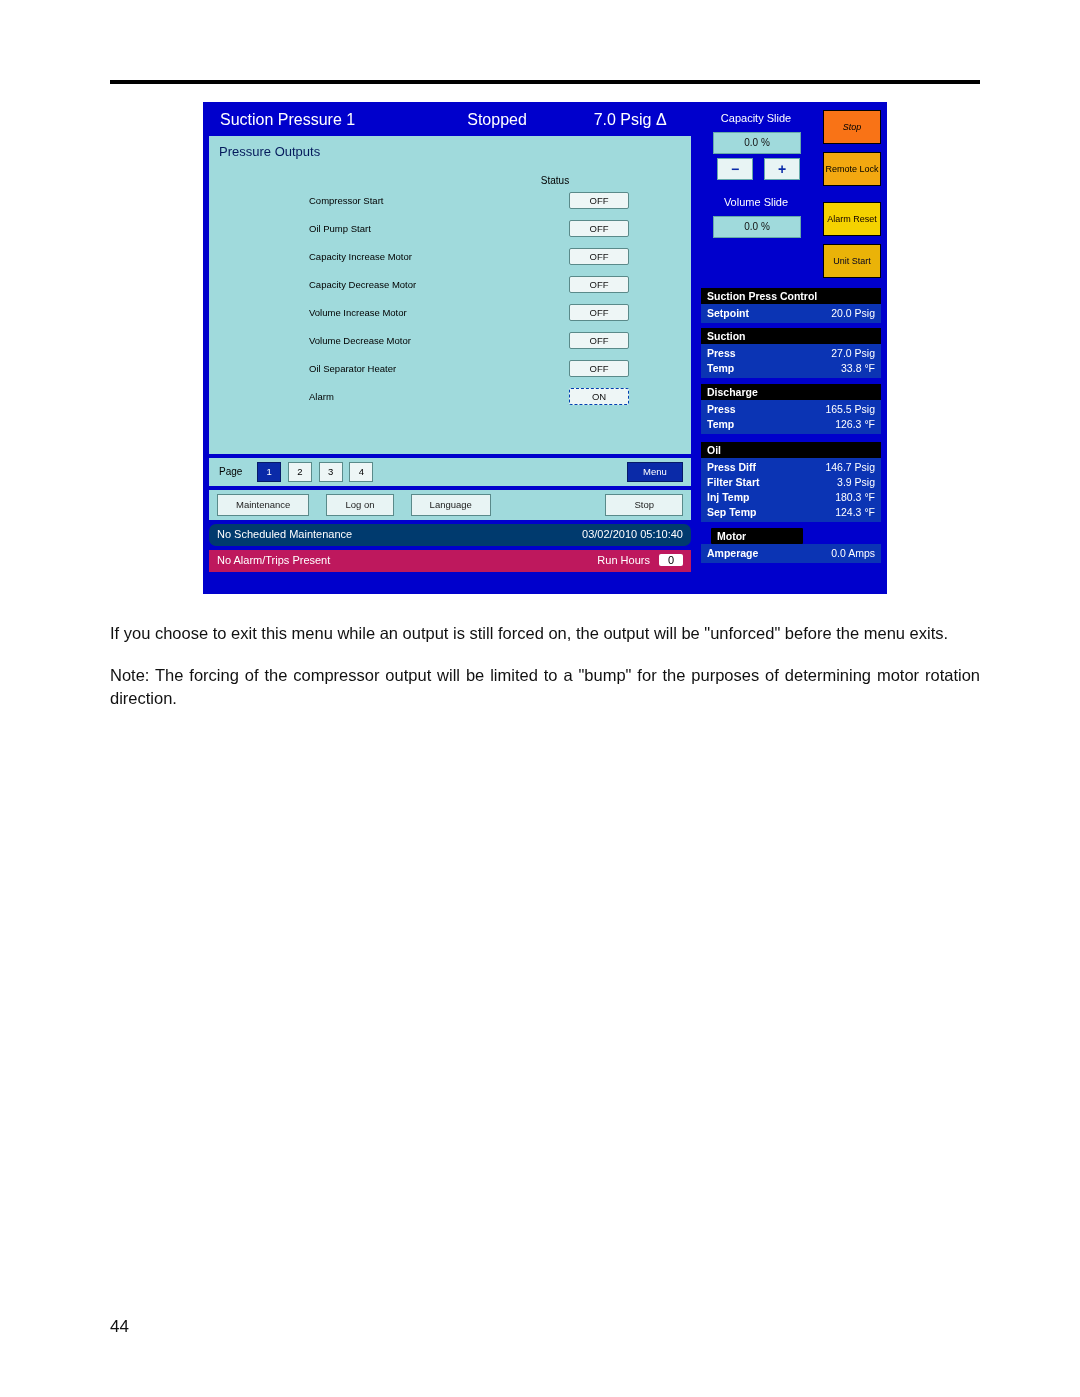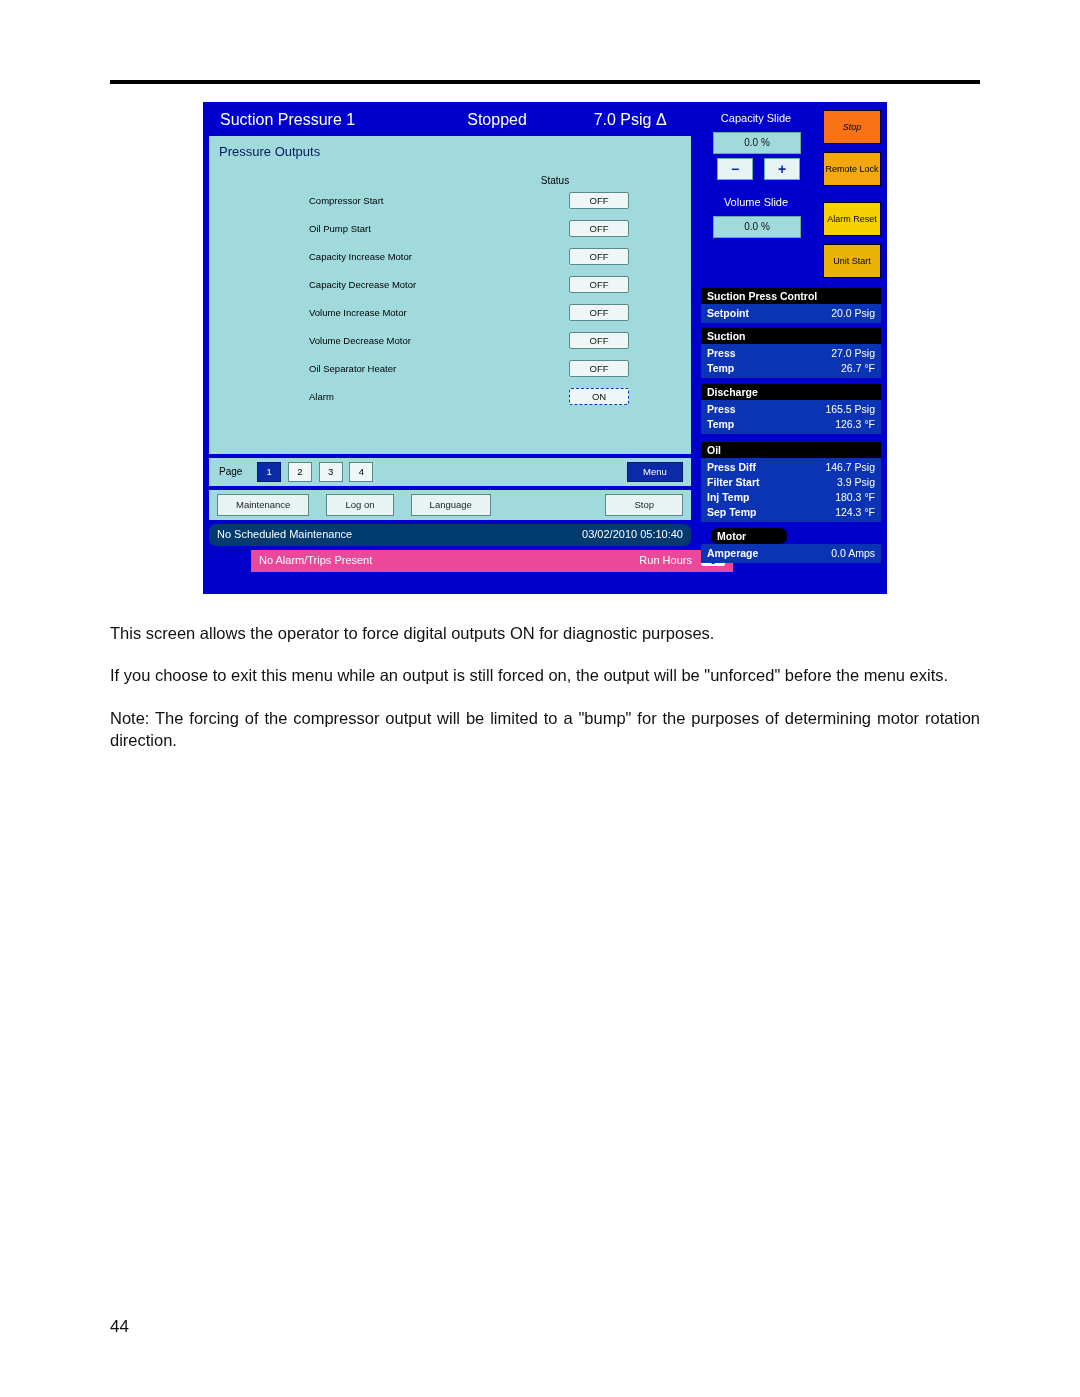--- a/index.html
+++ b/index.html
@@ -90,21 +90,21 @@
     background:#a0dadc;
   }
   .tbtn{display:inline-block; height:20px; line-height:20px; padding:0 18px; background:#e8f4f4; border:1px solid #5a8a8a; margin:4px 6px 0 8px; font-size:9.5px; color:#222;}
 
   
   .footer1,.footer2{
     position:absolute; left:6px; width:482px; height:22px;
     color:#fff; font-size:11px;
   }
   .footer1{ top:422px; background:#003a6e;border-radius:7px; }
-  .footer2{ top:448px; background:#ec4899;margin-left:42px; }
+  .footer2{ top:448px; background:#be185d; }
   .fleft{float:left;padding:4px 8px;}
   .fright{float:right;padding:4px 8px;}
   .rhbox{display:inline-block;background:#fff;color:#000;width:24px;text-align:center;margin-left:6px;border-radius:2px;}
 
   
   .rtitle{position:absolute; font-size:11px; text-align:center; width:110px;}
   .rbox{
     position:absolute; background:#a0dadc; color:#111; text-align:center;
     width:86px; height:20px; line-height:20px; font-size:10px;
     border:1px solid #6aa;
@@ -214,21 +214,21 @@
     </div>
 
     <div class="blkhead" style="top:226px">Suction</div>
     <div class="blkbody" style="top:242px">
       <div class="kv">
           <span>Press</span>
           <span>27.0 Psig</span>
         </div>
       <div class="kv">
           <span>Temp</span>
-          <span>26.7 °F</span>
+          <span>33.8 °F</span>
         </div>
     </div>
 
     <div class="blkhead" style="top:282px">Discharge</div>
     <div class="blkbody" style="top:298px">
       <div class="kv">
           <span>Press</span>
           <span>165.5 Psig</span>
         </div>
       <div class="kv">
@@ -250,28 +250,27 @@
       <div class="kv">
           <span>Inj Temp</span>
           <span>180.3 °F</span>
         </div>
       <div class="kv">
           <span>Sep Temp</span>
           <span>124.3 °F</span>
         </div>
     </div>
 
-    <div class="blkhead" style="top:426px;width:76px;left:508px;border-radius:7px">Motor</div>
+    <div class="blkhead" style="top:426px;width:92px;left:508px;border-radius:1px">Motor</div>
     <div class="blkbody" style="top:442px">
       <div class="kv">
           <span>Amperage</span>
           <span>0.0 Amps</span>
         </div>
     </div>
 
   </div>
 
-  <p class="para">This screen allows the operator to force digital outputs ON for diagnostic purposes.</p>
   <p class="para">If you choose to exit this menu while an output is still forced on, the output will be "unforced" before the menu exits.</p>
   <p class="para">Note: The forcing of the compressor output will be limited to a "bump" for the purposes of determining motor rotation direction.</p>
 
   <div class="pagenum">44</div>
 </div>
 
 </body></html>

